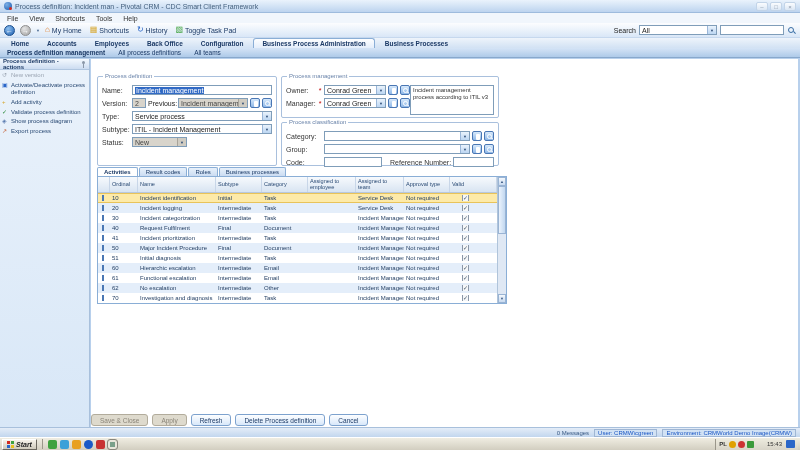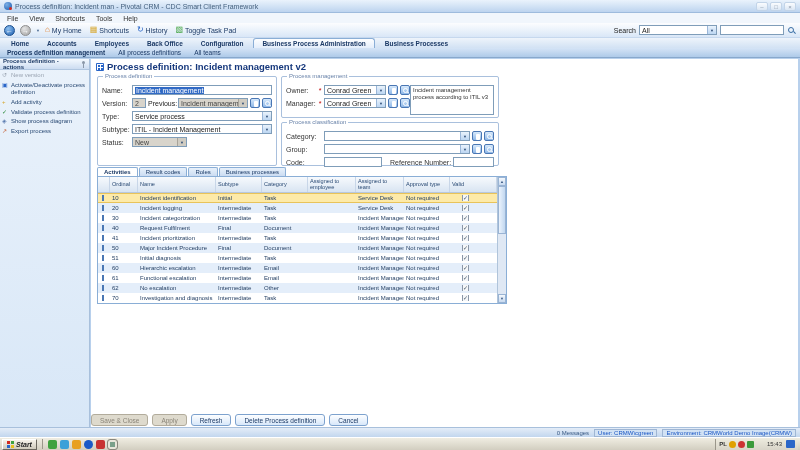--- a/index.html
+++ b/index.html
@@ -312,24 +312,20 @@
       </div>
 
       <div class="ap-item">
         <span class="ap-glyph">↗</span>
         <span>Export process</span>
       </div>
     </div>
 </div>
 
 <div class="content">
-  <div class="title-row">
-    <span class="title-icon"></span>
-    <span class="page-title">Process definition: Incident management v2</span>
-  </div>
 
   <div class="fs fs1">
     <span class="fs-leg">Process definition</span>
     <div class="frow">
       <span class="flabel">Name:</span>
       <span class="inp flex1">
         <span class="sel-text">Incident management</span>
       </span>
     </div>
     <div class="frow">

